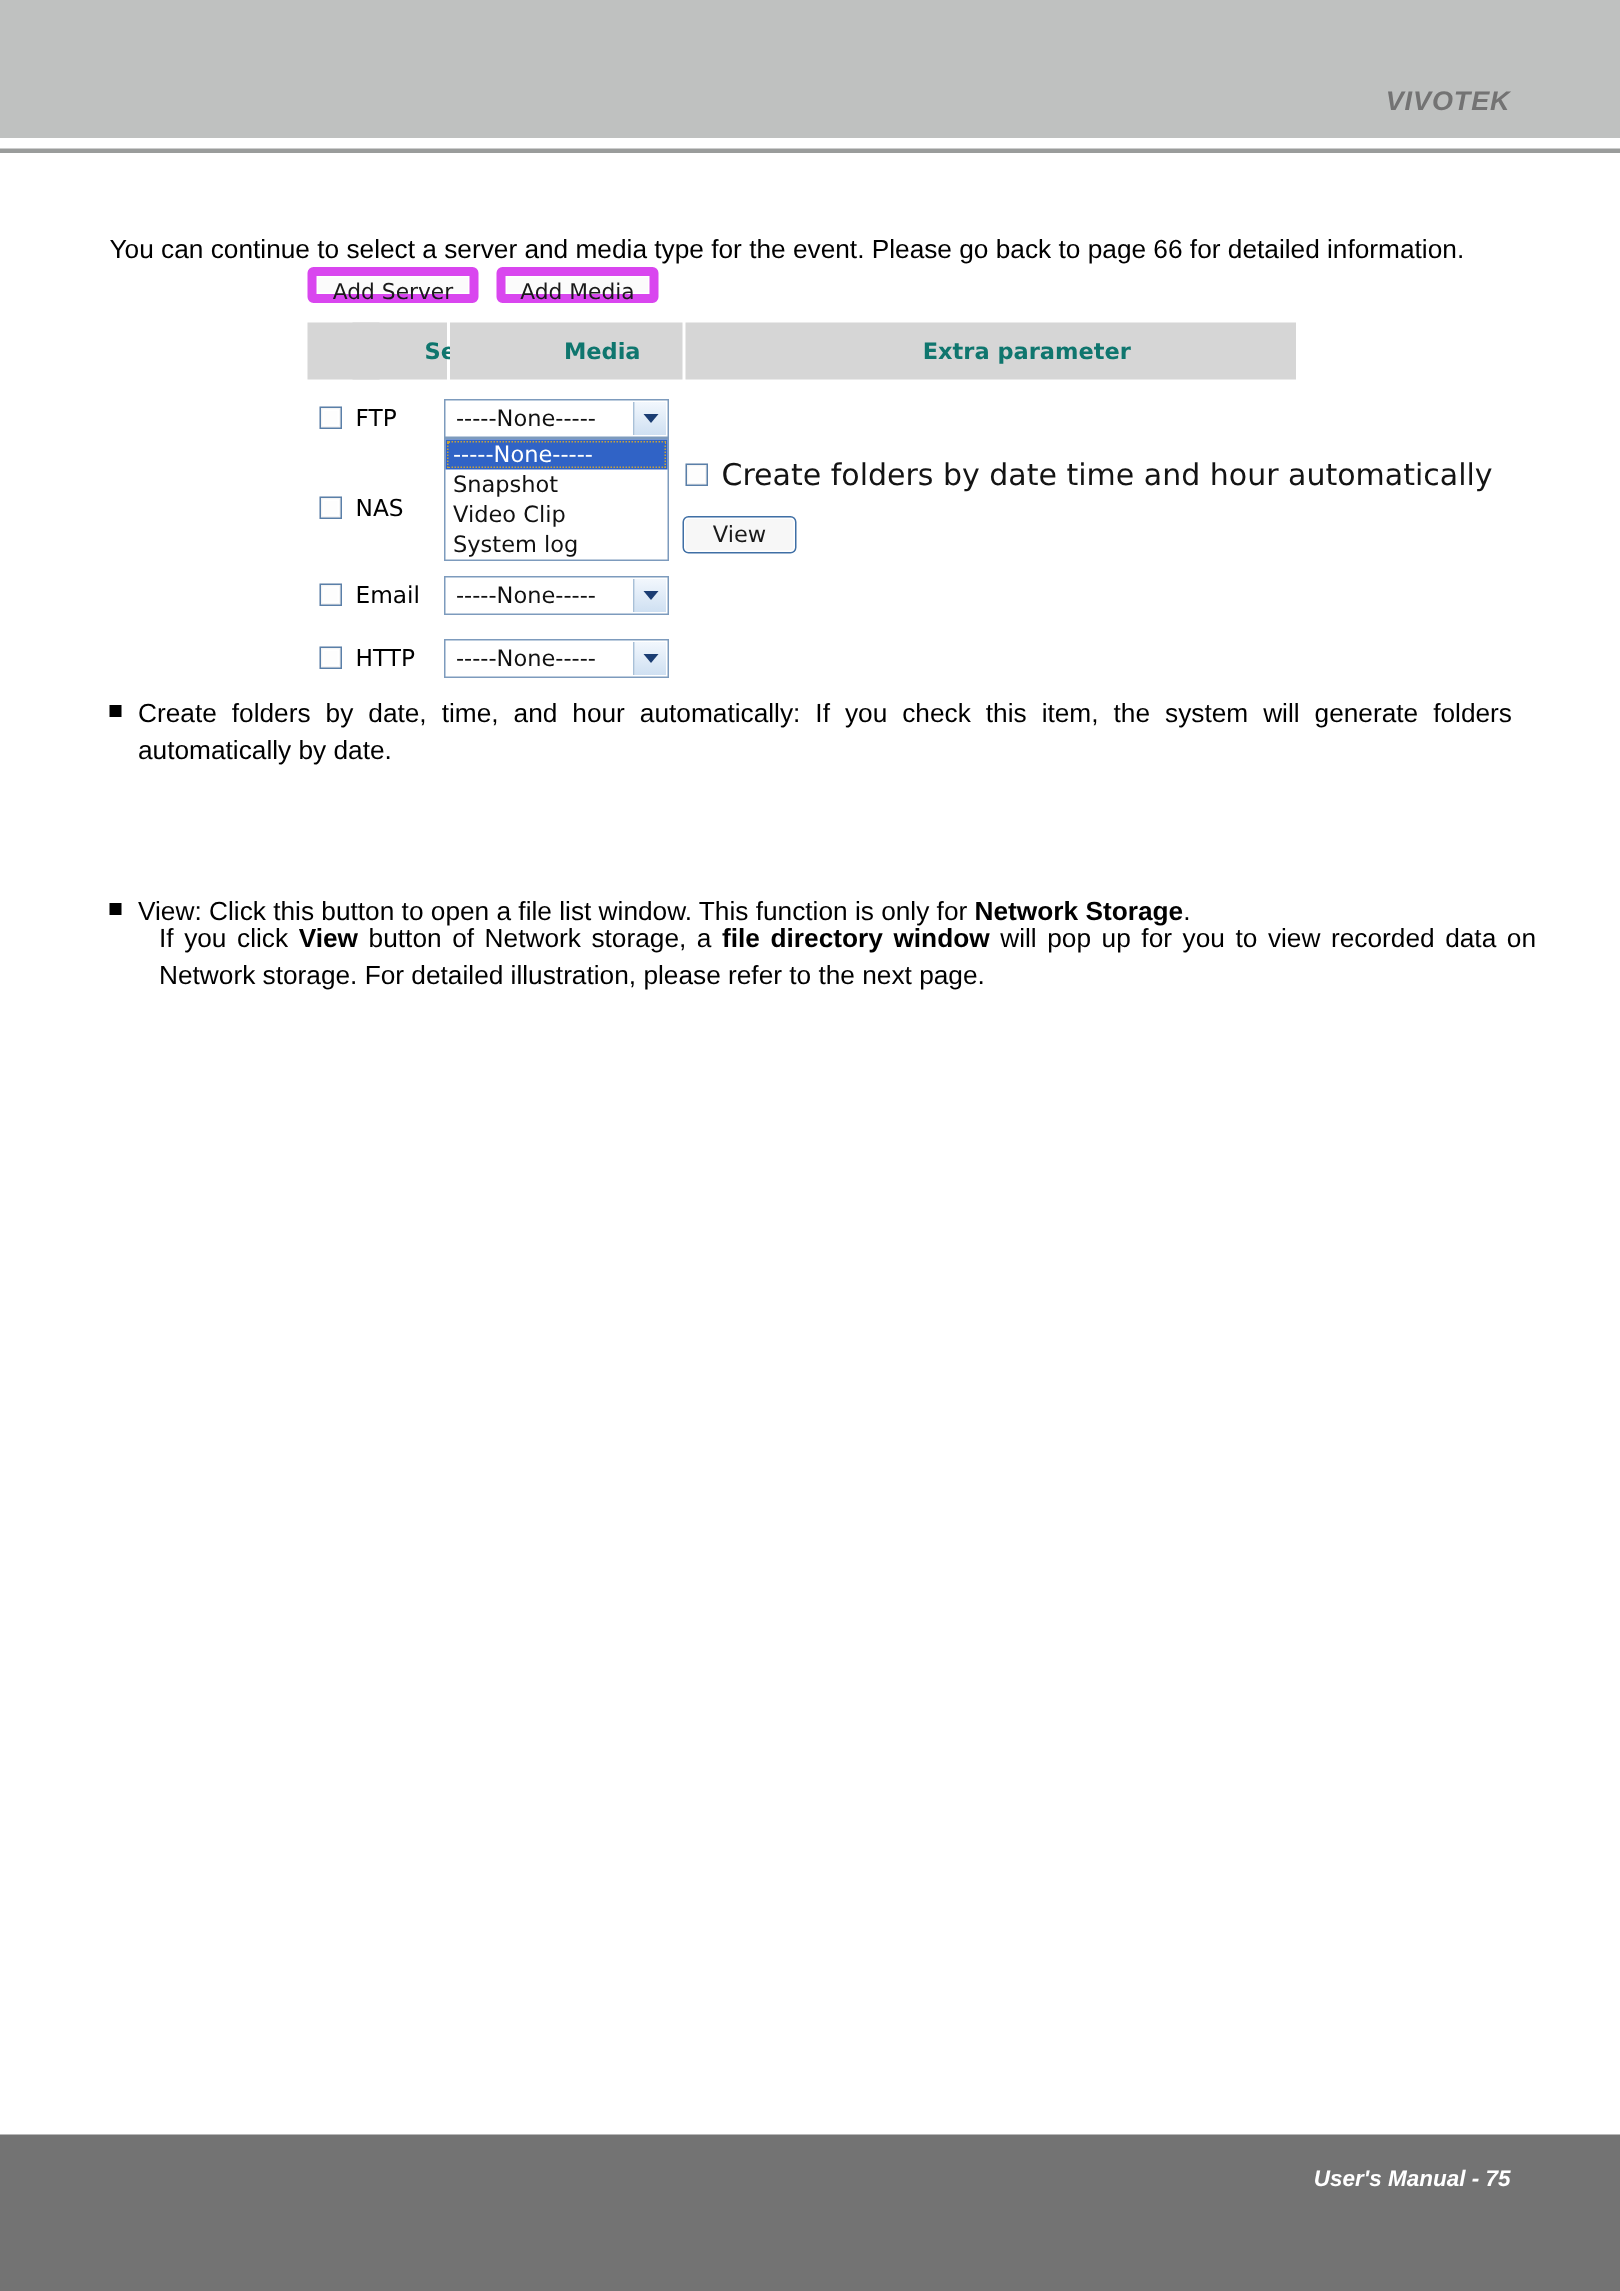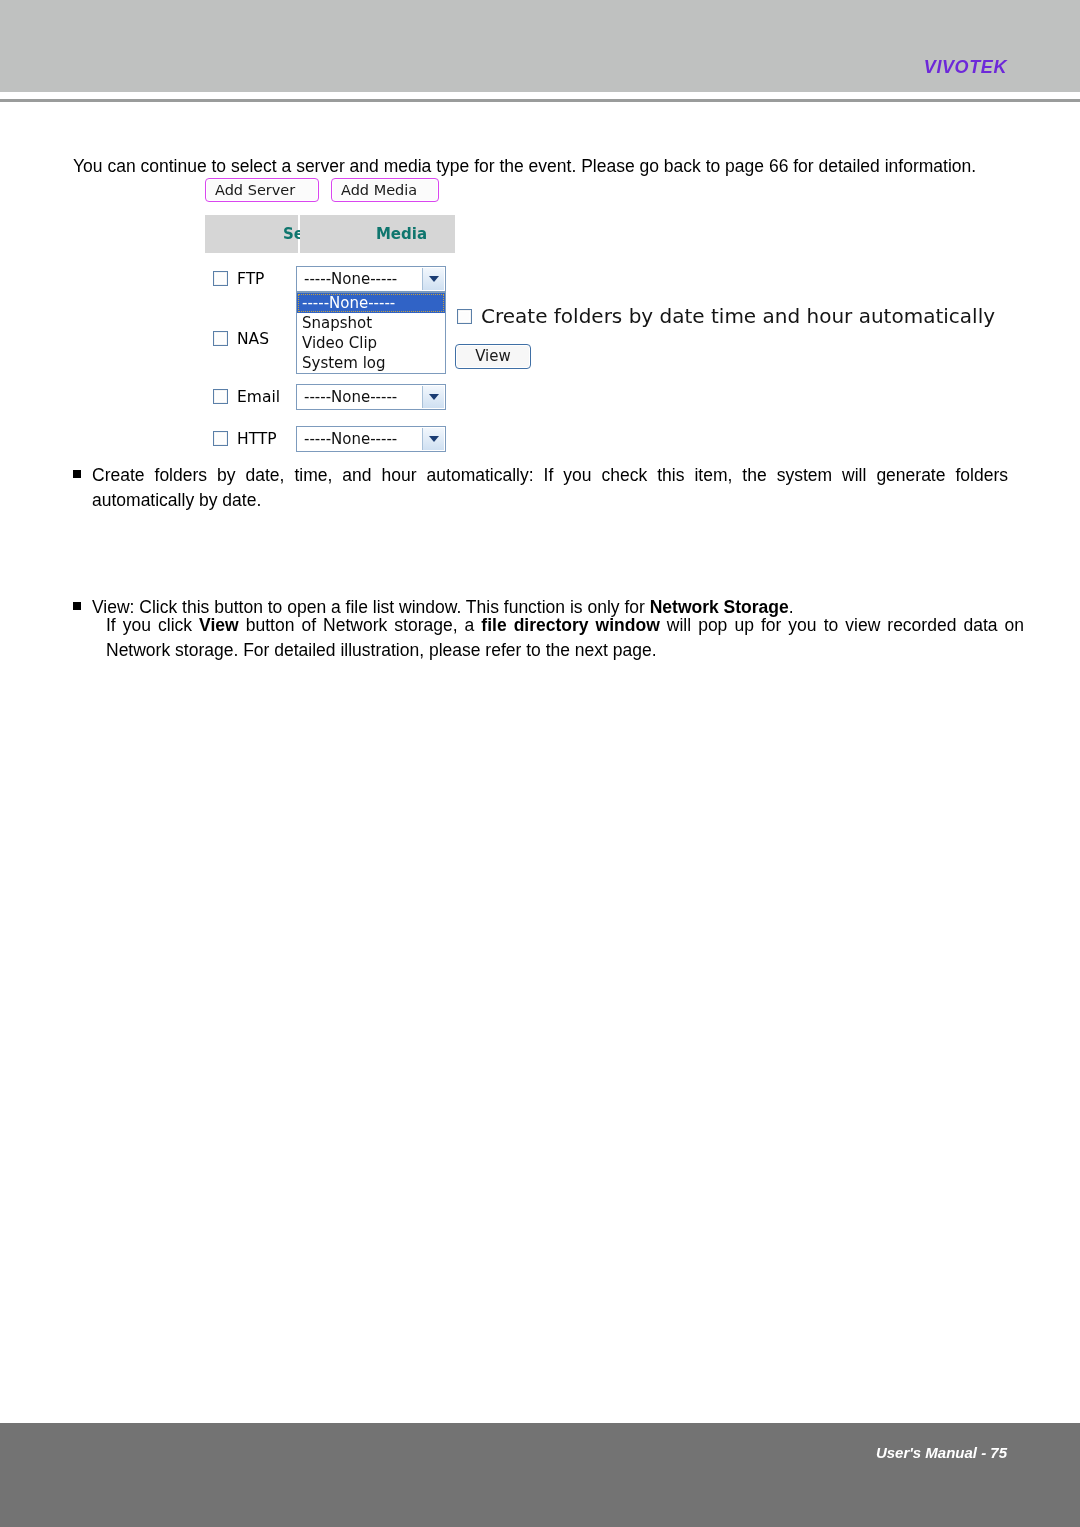--- a/index.html
+++ b/index.html
@@ -24,21 +24,21 @@
     height: 92px;
     background: #bfc1c0;
   }
   .brand {
     position: absolute;
     right: 73px;
     top: 58px;
     font-size: 18px;
     font-style: italic;
     font-weight: bold;
-    color: #6d28d9;
+    color: #737373;
     letter-spacing: 0.6px;
     line-height: 1;
   }
   .header-rule {
     position: absolute;
     left: 0; top: 99px;
     width: 1080px;
     height: 3px;
     background: #9a9c9b;
   }
@@ -69,27 +69,27 @@
   }
   .btn-row {
     position: relative;
     height: 26px;
   }
   .ui-btn {
     position: absolute;
     top: 0;
     height: 24px;
     background: #fbfbfb;
-    border: 1px solid #d946ef;
+    border: 6px solid #d946ef;
     border-radius: 4px;
     box-shadow: inset 0 0 0 1px #ffffff;
     font-size: 14.5px;
     color: #1a1a1a;
     line-height: 22px;
-    text-align: left;
+    text-align: center;
     padding: 0 9px;
     box-sizing: border-box;
   }
   .btn-add-server { left: 0; width: 114px; }
   .btn-add-media { left: 126px; width: 108px; }
 
   
   .tbl-head {
     position: absolute;
     left: 0;
@@ -325,20 +325,21 @@
 
     <div class="btn-row">
       <div class="ui-btn btn-add-server">Add Server</div>
       <div class="ui-btn btn-add-media">Add Media</div>
     </div>
 
     <div class="tbl-head">
       <div class="th th-blank"></div>
       <div class="th th-server">Server</div>
       <div class="th th-media">Media</div>
+      <div class="th th-extra">Extra parameter</div>
     </div>
 
     <div class="row row-ftp">
       <div class="cbx">
         <div class="cbx-inner"></div>
       </div>
       <div class="row-label">FTP</div>
       <div class="select">
         <div class="select-text">-----None-----</div>
         <div class="select-arrow"></div>

